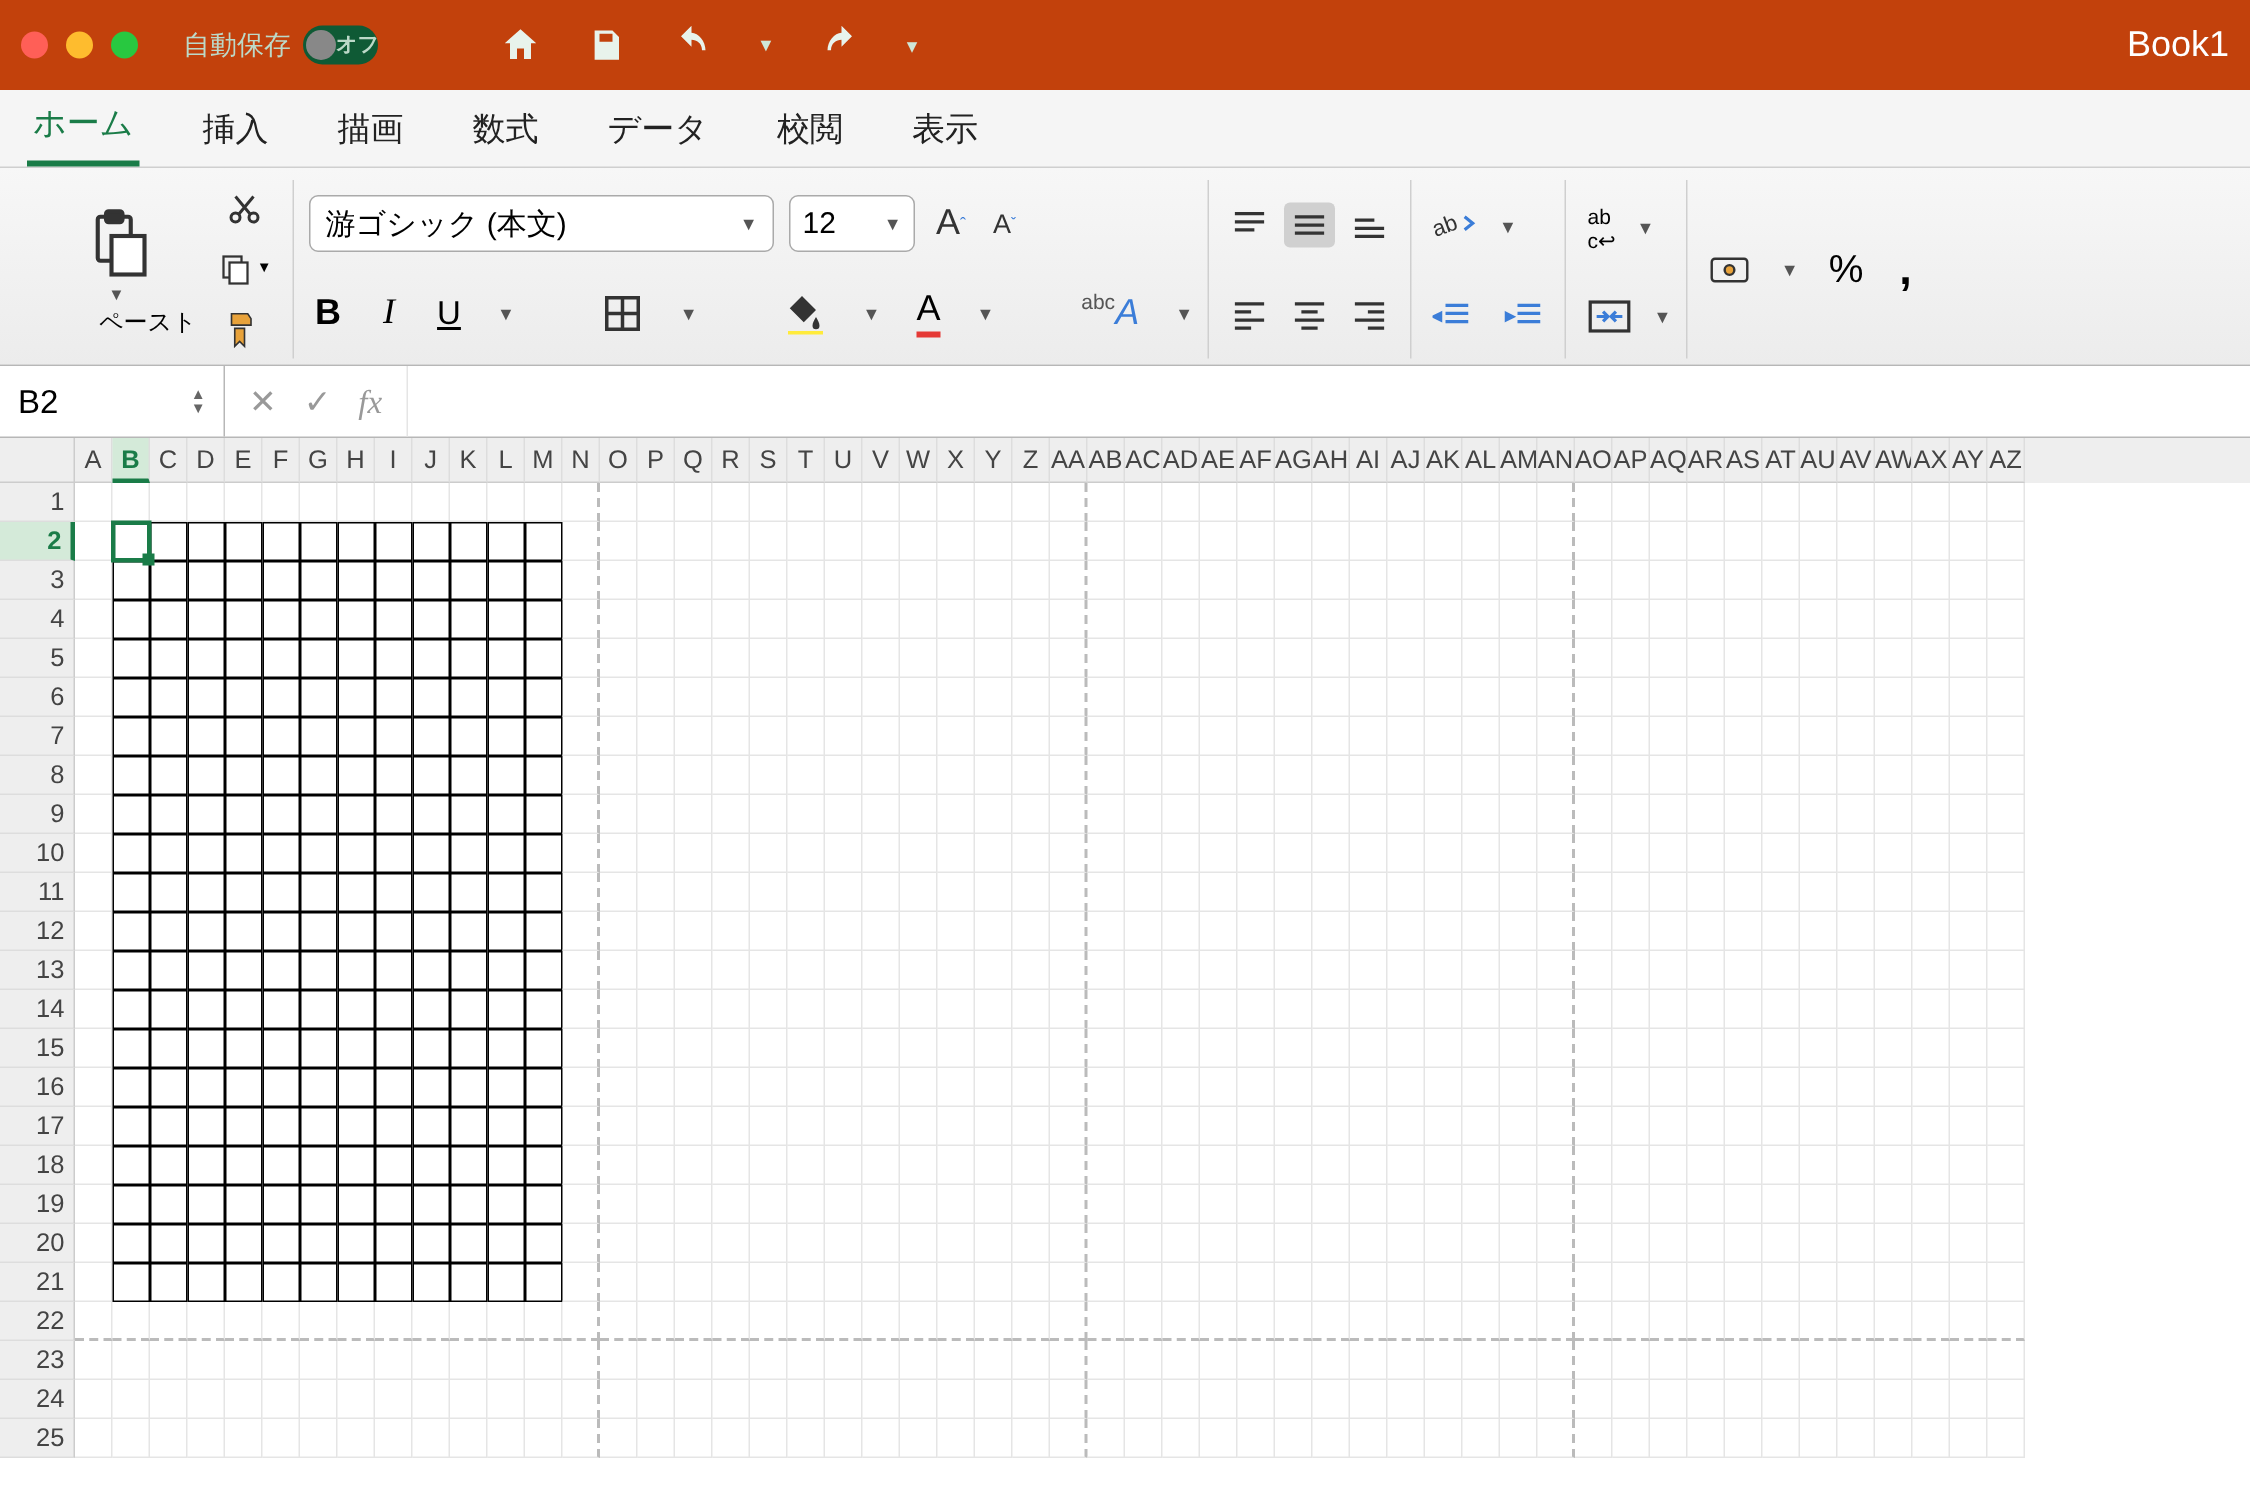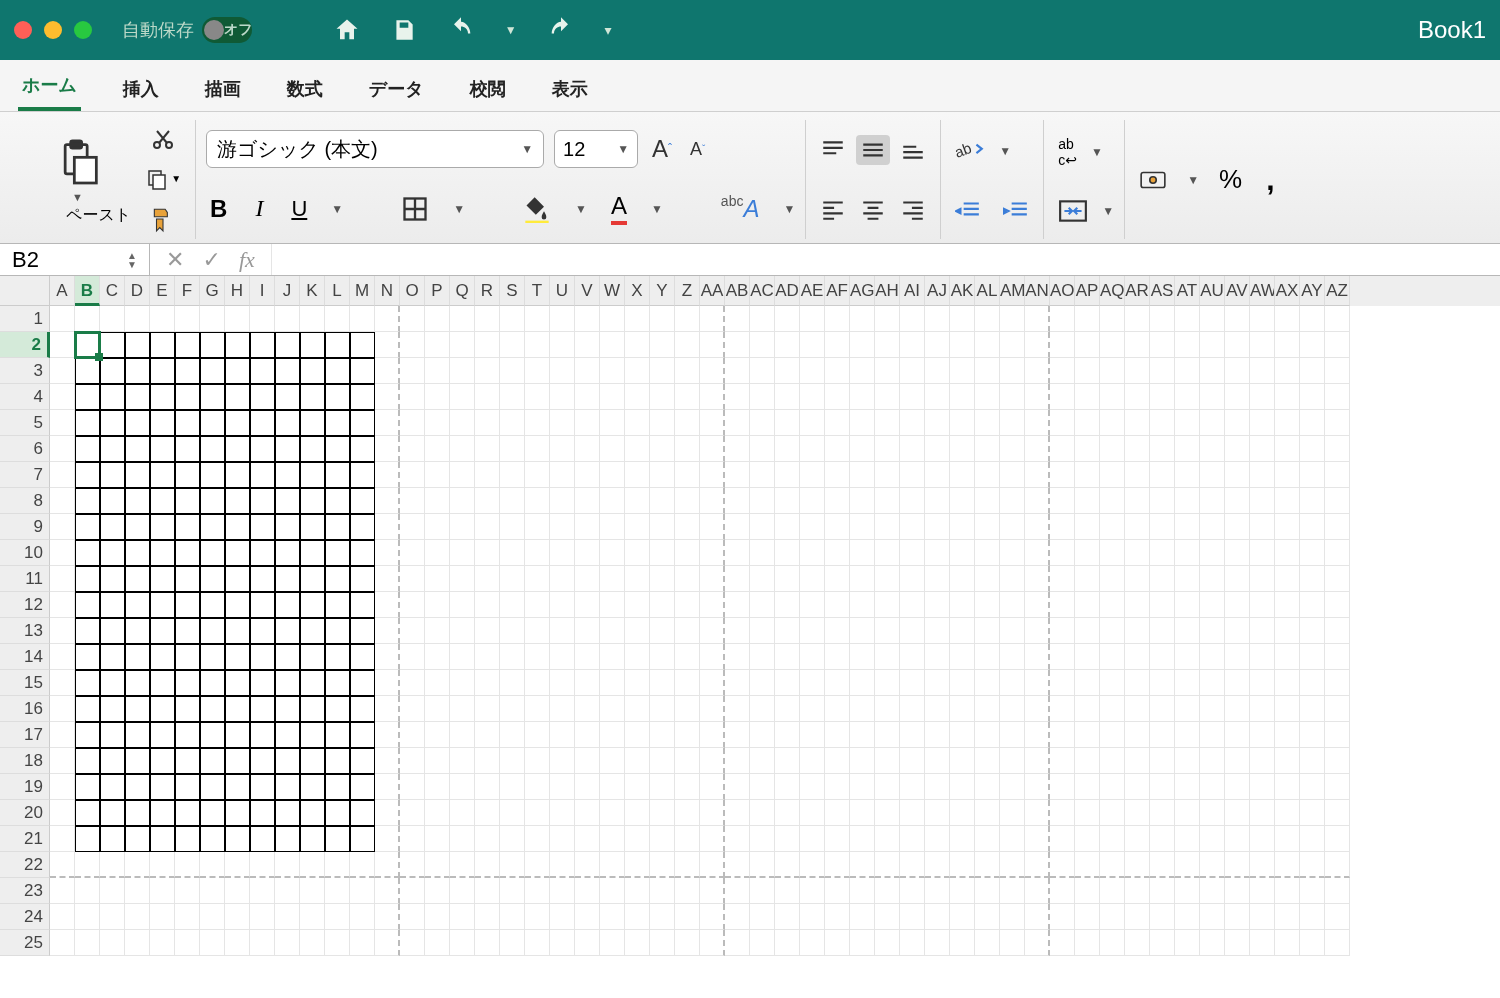--- a/index.html
+++ b/index.html
@@ -1,50 +1,50 @@
 <!DOCTYPE html>
 <html><head>
 <meta charset="utf-8">
 <style>
 * { box-sizing: border-box; margin: 0; padding: 0; font-family: -apple-system, "Hiragino Sans", sans-serif; }
 body { background: #fff; overflow: hidden; width: 1500px; height: 998px; position: relative; }
 
 
-.titlebar { height: 60px; background: #0f766e; display: flex; align-items: center; padding: 0 14px; color: #fff; }
+.titlebar { height: 60px; background: #c2410c; display: flex; align-items: center; padding: 0 14px; color: #fff; }
 .traffic { display: flex; gap: 12px; margin-right: 30px; }
 .dot { width: 18px; height: 18px; border-radius: 50%; }
 .r { background:#ff5f57; } .y { background:#febc2e; } .g { background:#28c840; }
 .autosave { display:flex; align-items:center; gap:8px; color:#bcd9c8; font-size:18px; margin-right:36px; }
 .toggle { width:50px; height:26px; border-radius:13px; background:#0f5a35; display:flex; align-items:center; padding:2px; justify-content:flex-start; }
 .knob { width:20px;height:20px;border-radius:50%;background:#888; }
 .off { font-size:14px; color:#bcd9c8; margin-left:4px; position:relative; left:-40px;font-weight:bold; }
 .qat { display:flex; align-items:center; gap:22px; }
 .qat svg { fill:#e8f3ec; }
 .docname { margin-left:auto; font-size:24px; color:#fff; }
 
 
 .tabs { height:52px; background:#f5f5f5; border-bottom:1px solid #cfcfcf; display:flex; align-items:flex-end; padding:0 18px; gap:38px; }
-.tab { font-size:18px; color:#222; padding:10px 4px; cursor:pointer; font-weight:700; }
+.tab { font-size:22px; color:#222; padding:10px 4px; cursor:pointer; font-weight:400; }
 .tab.active { color:#1a7c48; border-bottom:4px solid #1a7c48; }
 
 
 .ribbon { height:132px; background:linear-gradient(#f7f7f7,#ececec); border-bottom:1px solid #b7b7b7; display:flex; align-items:stretch; padding:8px 14px 4px; }
 .group { display:flex; flex-direction:column; justify-content:space-around; padding:0 10px; border-right:1px solid #cfcfcf; }
 .group:last-child { border-right:none; }
 .row { display:flex; align-items:center; gap:10px; }
 .btn { display:flex; align-items:center; justify-content:center; padding:4px; border-radius:4px; cursor:pointer; }
 .btn.active { background:#d0d0d0; }
-.fontsel { width:338px; height:38px; border:1px solid #aaa; border-radius:6px; background:#fff; display:flex; align-items:center; padding:0 10px; font-size:20px; justify-content:space-between; }
+.fontsel { width:310px; height:38px; border:1px solid #aaa; border-radius:6px; background:#fff; display:flex; align-items:center; padding:0 10px; font-size:20px; justify-content:space-between; }
 .sizesel { width:84px; height:38px; border:1px solid #aaa; border-radius:6px; background:#fff; display:flex; align-items:center; padding:0 8px; font-size:20px; justify-content:space-between; }
 .chev { font-size:12px; color:#555; }
 .paste-lbl { font-size:16px; text-align:center;margin-left:42px; }
 .stylebox { border:1px solid #aaa; border-radius:6px; background:#fff; padding:6px 12px; font-size:20px; min-width:160px; height:40px; display:flex; align-items:center; }
 
 
-.fbar { height:32px; background:#fff; border-bottom:1px solid #b7b7b7; display:flex; align-items:stretch; }
+.fbar { height:48px; background:#fff; border-bottom:1px solid #b7b7b7; display:flex; align-items:stretch; }
 .namebox { width:150px; border-right:1px solid #b7b7b7; display:flex; align-items:center; padding:0 12px; font-size:22px; justify-content:space-between; }
 .spin { display:flex; flex-direction:column; font-size:10px; color:#666; line-height:9px; }
 .fxbtns { display:flex; align-items:center; gap:18px; padding:0 16px; border-right:1px solid #e5e5e5; }
 .fxbtns span { color:#999; font-size:22px; }
 .fx { font-style:italic; font-family:Georgia,serif; font-size:22px; color:#333; }
 .finput { flex:1; padding:0 10px; }
 
 
 .sheet { position:relative; }
 .corner { position:absolute; left:0; top:0; width:50px; height:30px; background:#eee; border-right:1px solid #ccc; border-bottom:1px solid #ccc; }

